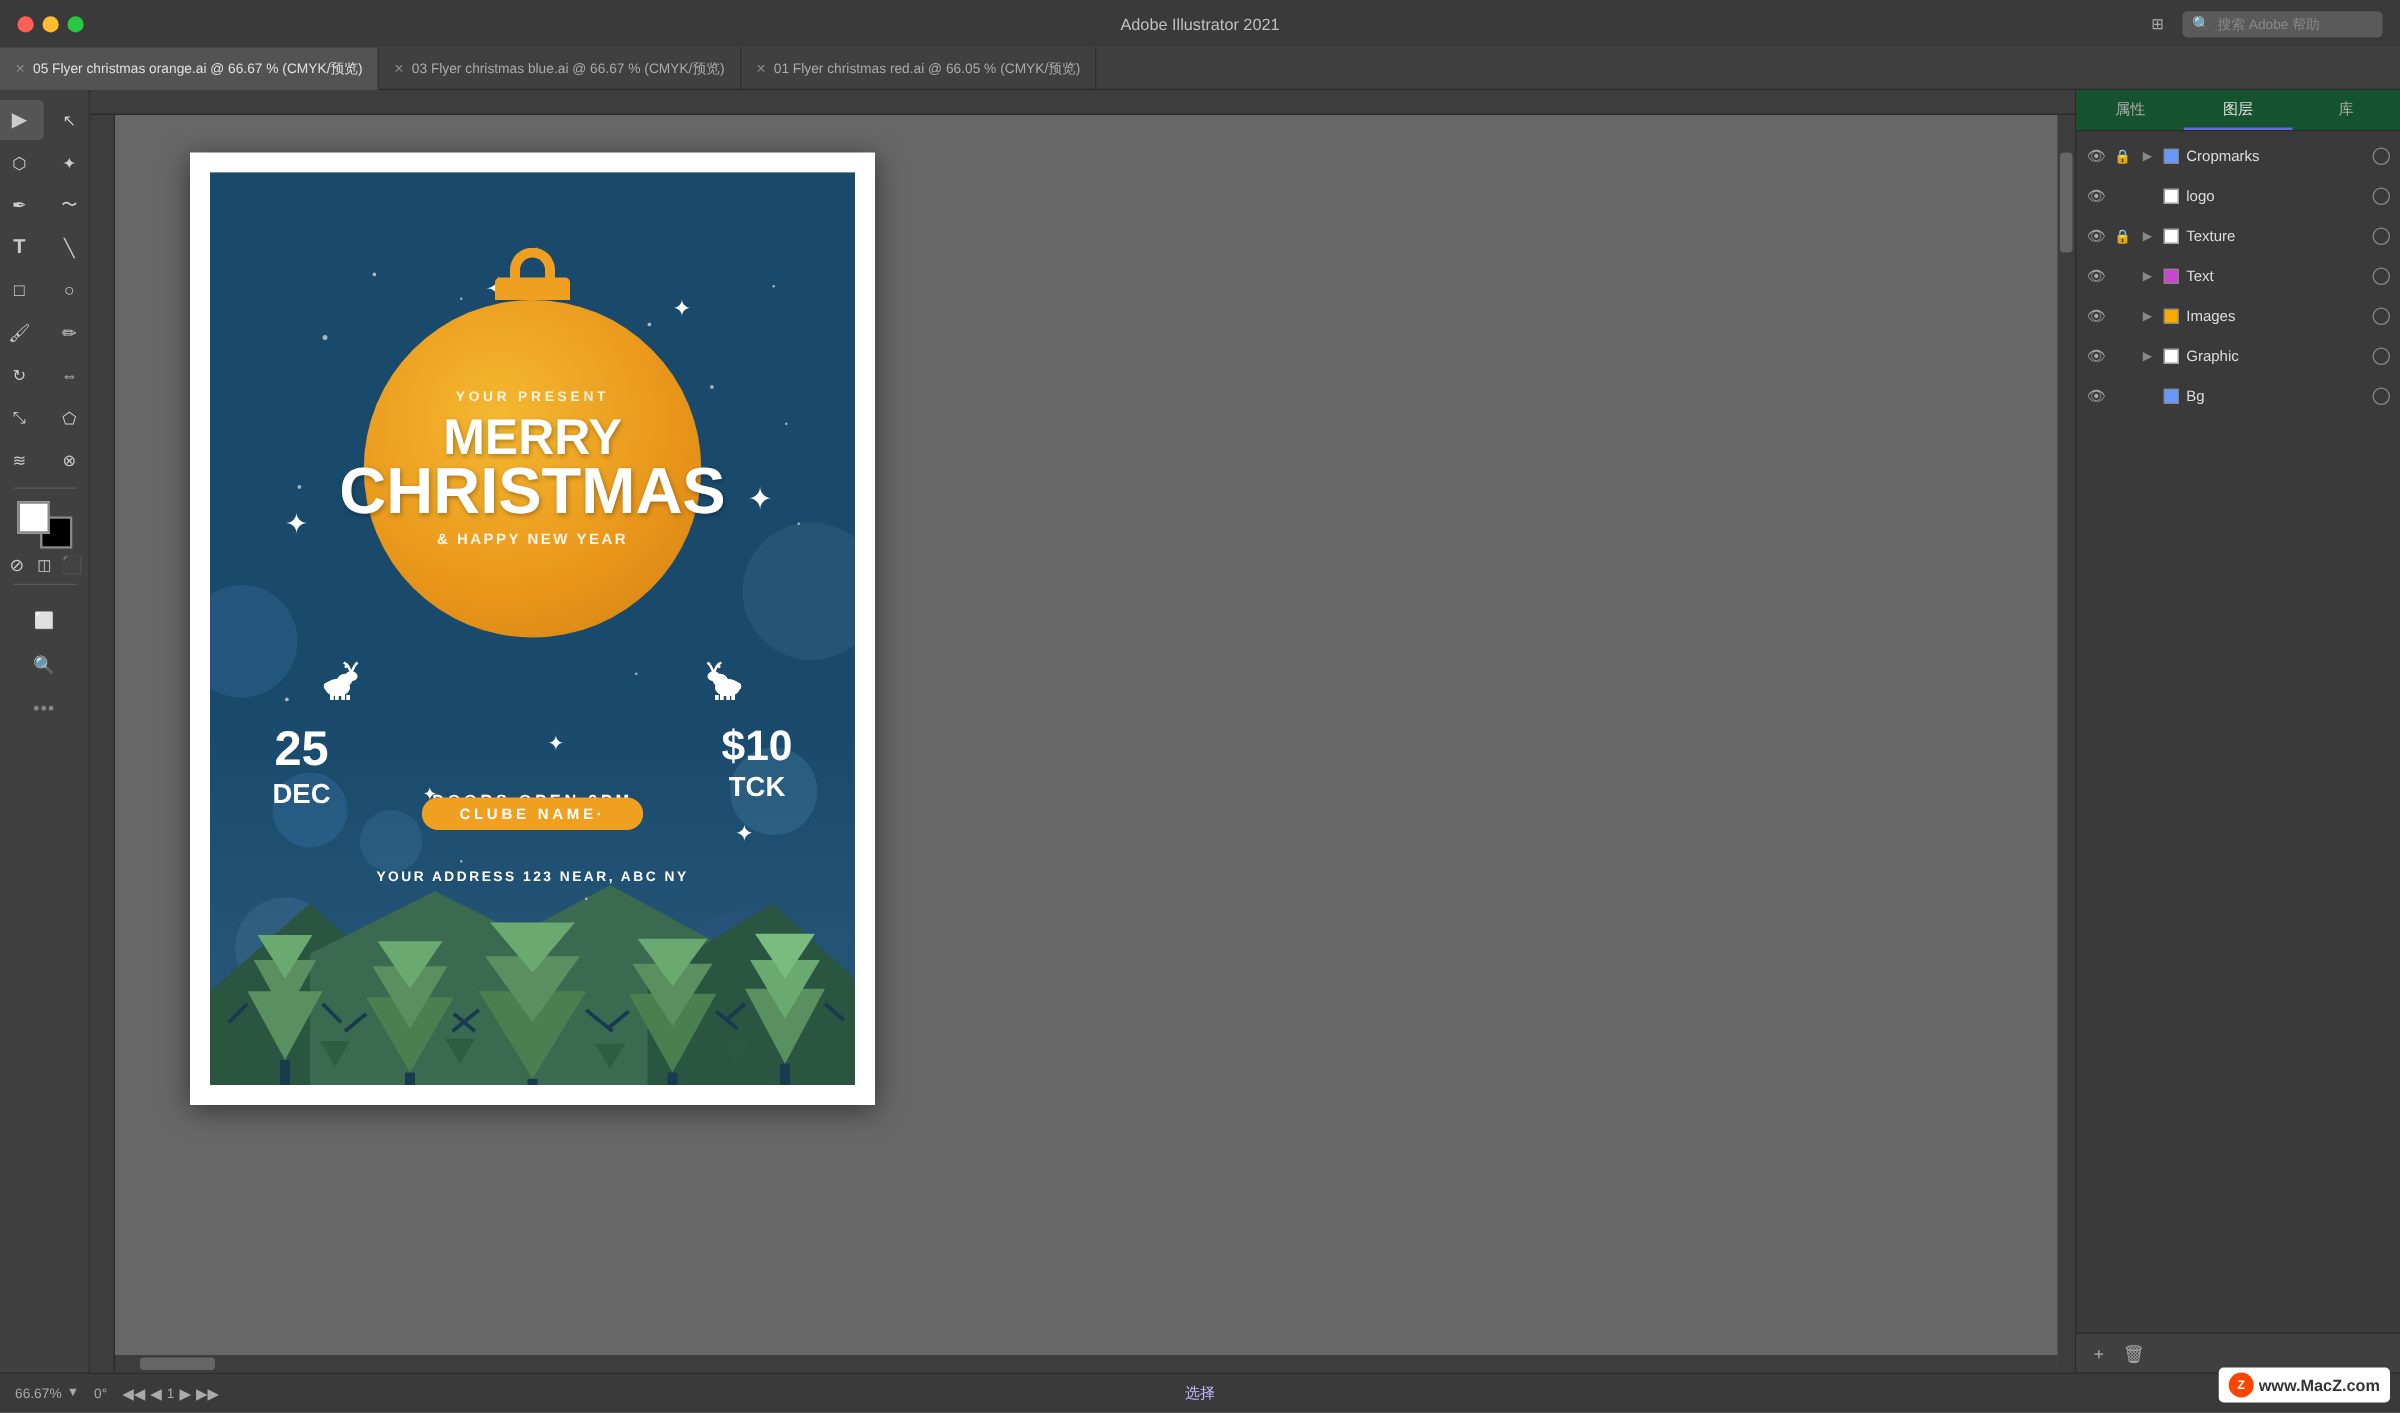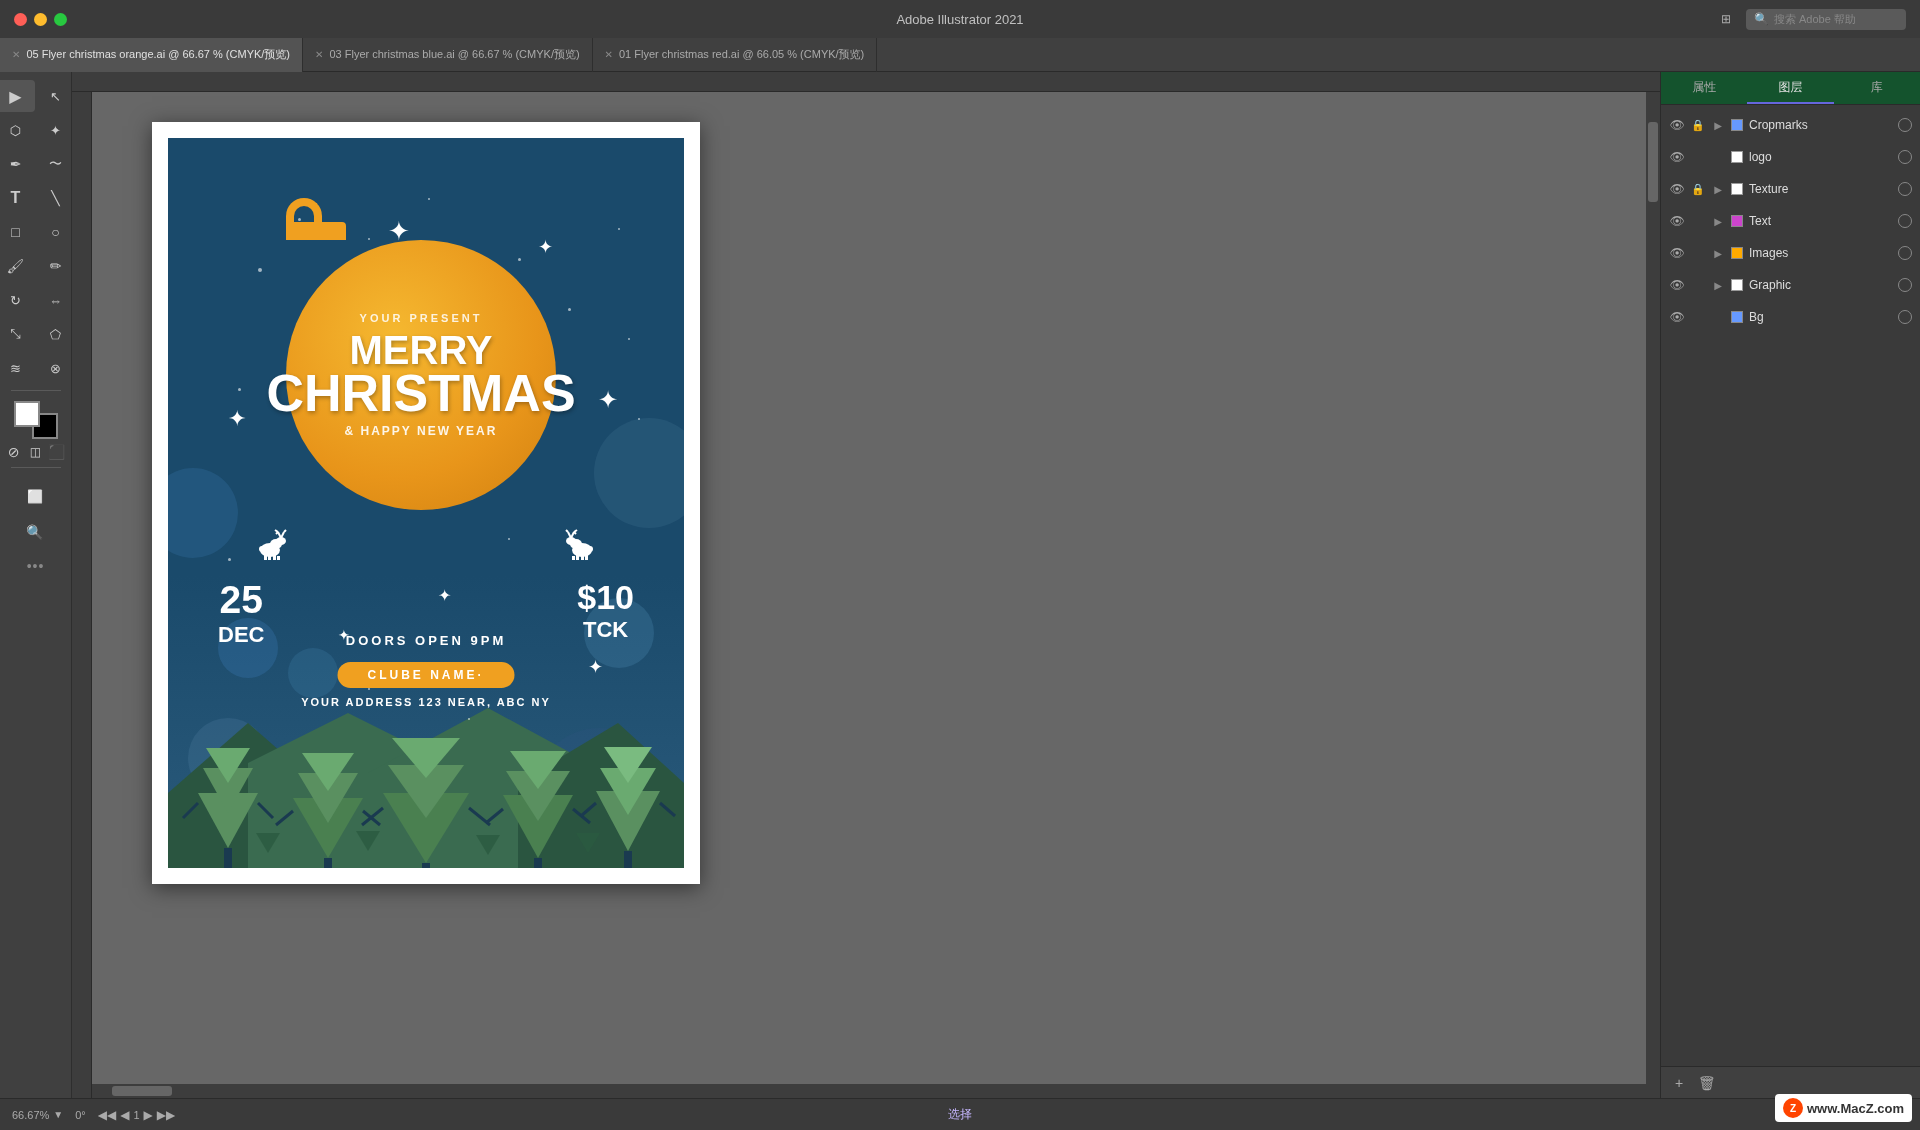--- a/index.html
+++ b/index.html
@@ -271,21 +271,21 @@
     }
     
     .ball-container {
       position: absolute;
       top: 60px;
       left: 50%;
       transform: translateX(-50%);
       width: 280px;
       display: flex;
       flex-direction: column;
-      align-items: flex-start;
+      align-items: center;
     }
     .ball-hook {
       width: 36px;
       height: 28px;
       border: 8px solid #f0a020;
       border-bottom: none;
       border-radius: 20px 20px 0 0;
       margin-bottom: -4px;
     }
     .ball-cap {
@@ -371,21 +371,21 @@
       width: 100%;
       text-align: center;
       color: white;
       font-size: 13px;
       letter-spacing: 3px;
       font-weight: 600;
       text-transform: uppercase;
     }
     .club-badge {
       position: absolute;
-      bottom: 180px;
+      bottom: 204px;
       left: 50%;
       transform: translateX(-50%);
       background: #f0a020;
       border-radius: 20px;
       padding: 6px 30px;
       color: white;
       font-size: 12px;
       letter-spacing: 3px;
       font-weight: 700;
       text-transform: uppercase;

